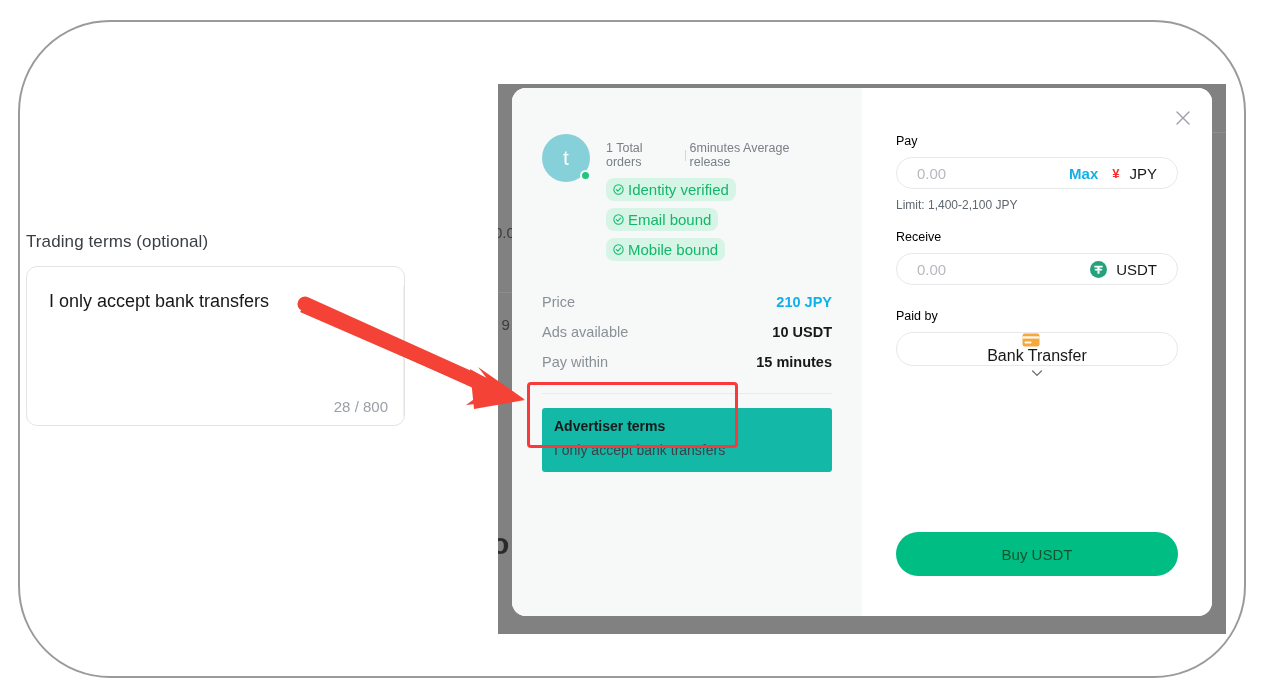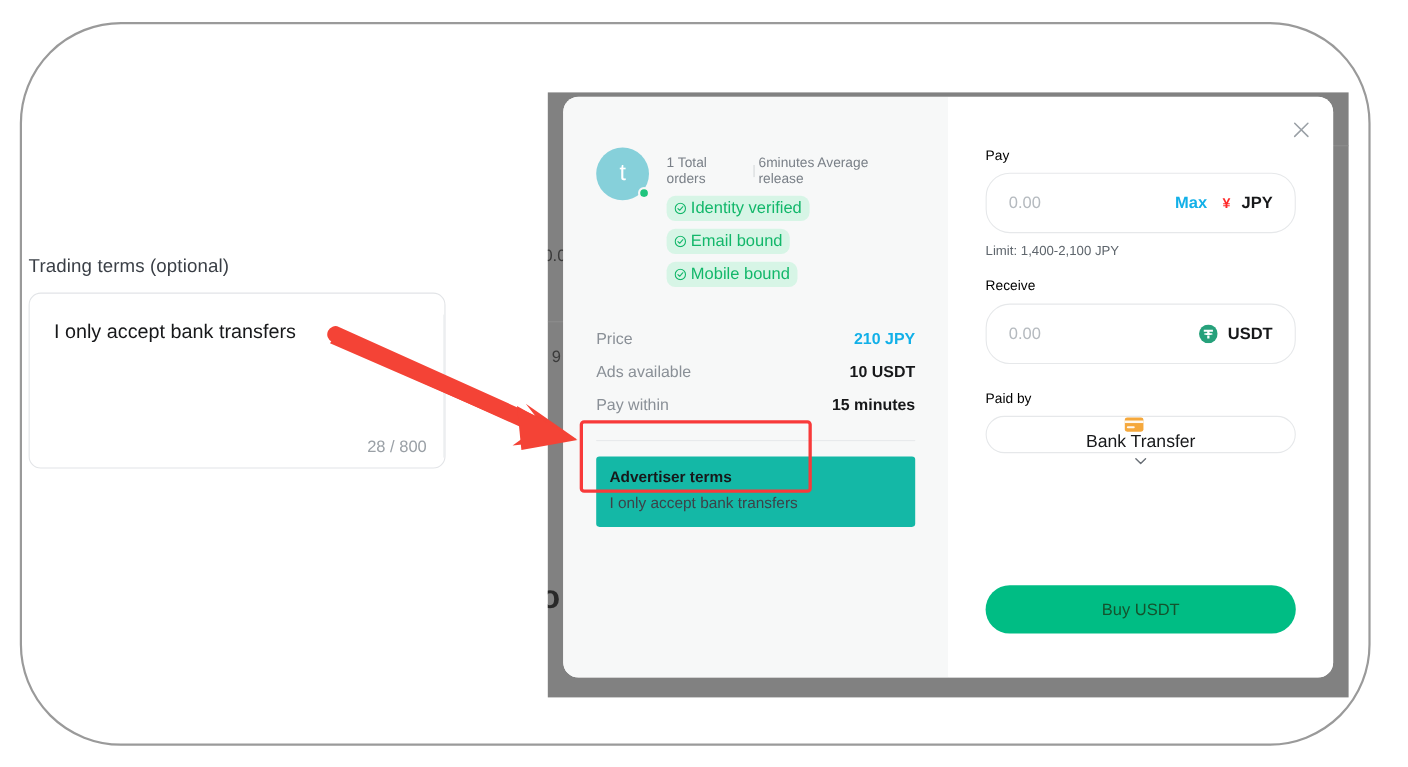--- a/index.html
+++ b/index.html
@@ -136,21 +136,21 @@
   .stat-sep { width: 1px; height: 11px; background: #d4d7da; }
   #chips { margin-top: 9px; display: flex; flex-wrap: wrap; gap: 7px; max-width: 226px; }
   .chip {
     display: inline-flex; align-items: center; gap: 4px;
     background: #d7f5e6; color: #12b76a;
     border-radius: 8px; padding: 3px 7px;
     font-size: 15px; white-space: nowrap;
   }
   .chip svg { display: block; }
 
-  #facts { margin-top: 33px; }
+  #facts { margin-top: 26px; }
   .fact-row {
     display: flex; justify-content: space-between; align-items: baseline;
     padding: 7px 0;
   }
   .fact-key { font-size: 14.5px; color: #8a9097; }
   .fact-val { font-size: 14.5px; font-weight: 700; color: #17181a; }
   .fact-val.accent { color: #12b0e8; }
 
   #facts-divider {
     margin-top: 16px; height: 1px; background: #e8eaec;
@@ -186,34 +186,34 @@
   }
   #close-btn {
     position: absolute; right: 18px; top: 19px;
     width: 22px; height: 22px; cursor: pointer;
     color: #9aa0a6;
   }
   .field-label {
     font-size: 12.5px; color: #000000; margin-bottom: 9px;
   }
   .pill-input {
-    height: 55px;
+    height: 32px;
     border: 1px solid #e6e8ea;
     border-radius: 22px;
     display: flex; align-items: center;
     padding: 0 20px;
     background: #fff;
     justify-content: space-between;
   }
   .pill-input .amount {
     flex: 1; font-size: 15px; color: #b5babf;
   }
   .max-link { font-size: 15px; font-weight: 700; color: #12b0e8; margin-right: 14px; cursor: pointer; }
   .jpy-glyph { color: #ff2a2a; font-size: 13px; font-weight: 700; margin-right: 10px; }
-  .cur-code { font-size: 15px; font-weight: 700; color: #17181a; }
+  .cur-code { font-size: 15px; font-weight: 400; color: #17181a; }
   #limit-note { margin-top: 9px; font-size: 12px; color: #5f666d; }
   #receive-block { margin-top: 18px; }
   #usdt-icon { margin-right: 9px; display: flex; }
   #paidby-block { margin-top: 24px; }
   #paidby-select {
     height: 34px;
     border: 1px solid #e6e8ea;
     border-radius: 23px;
     display: flex; align-items: center;
     padding: 0 20px;

